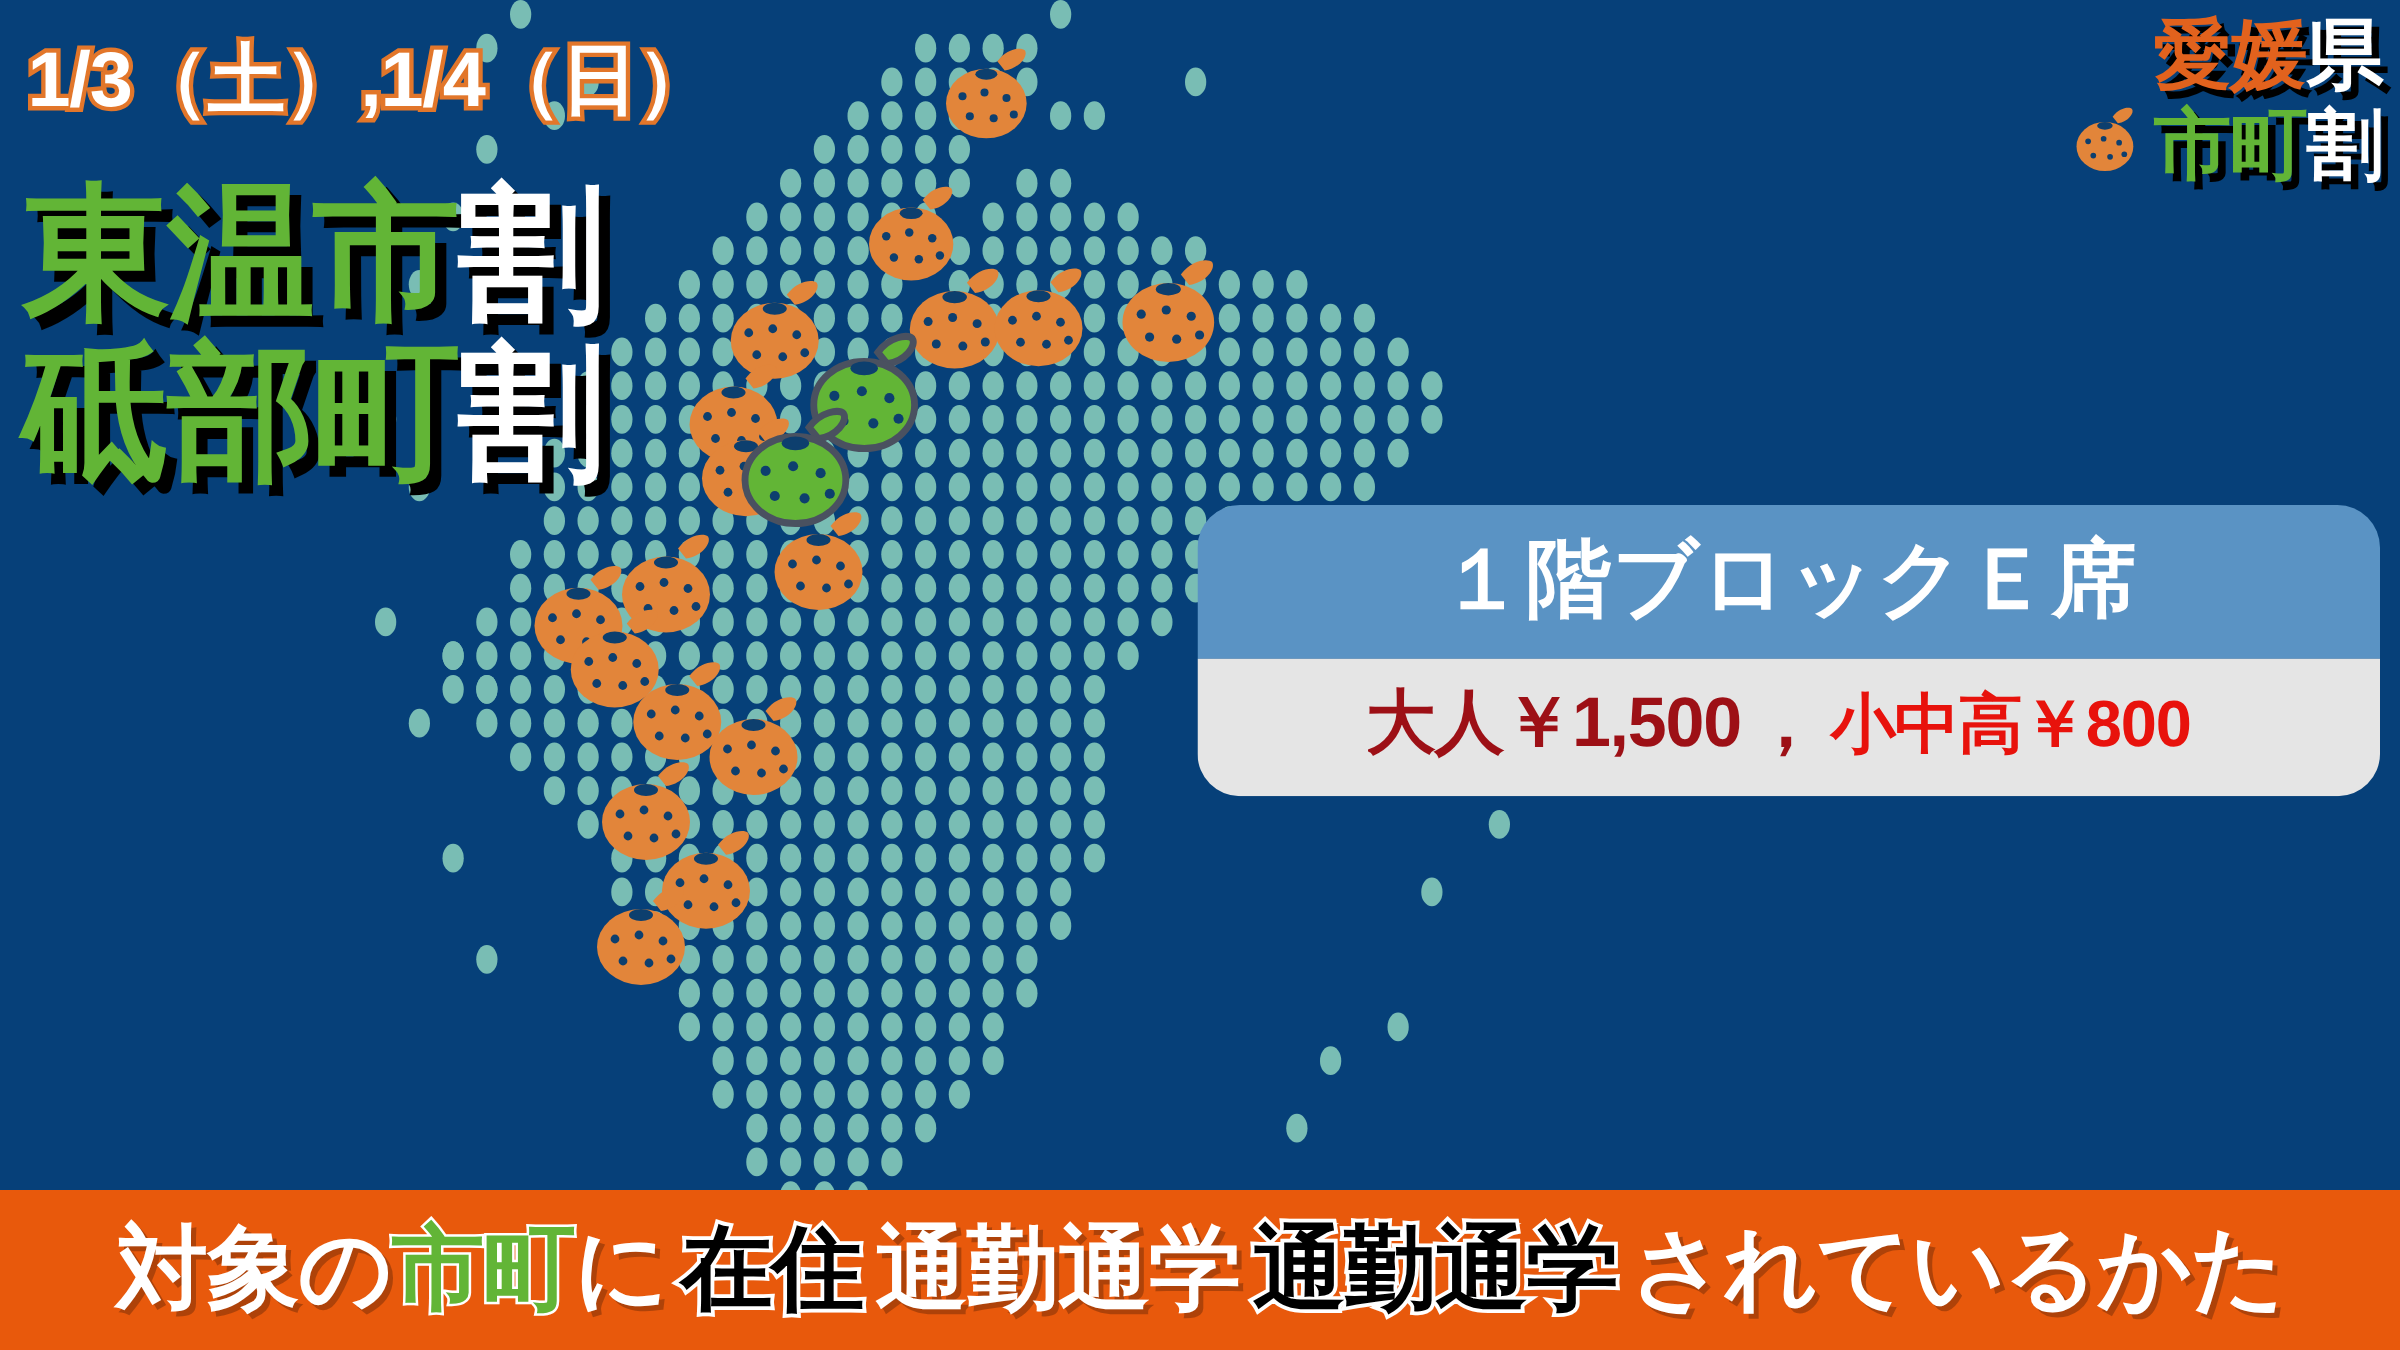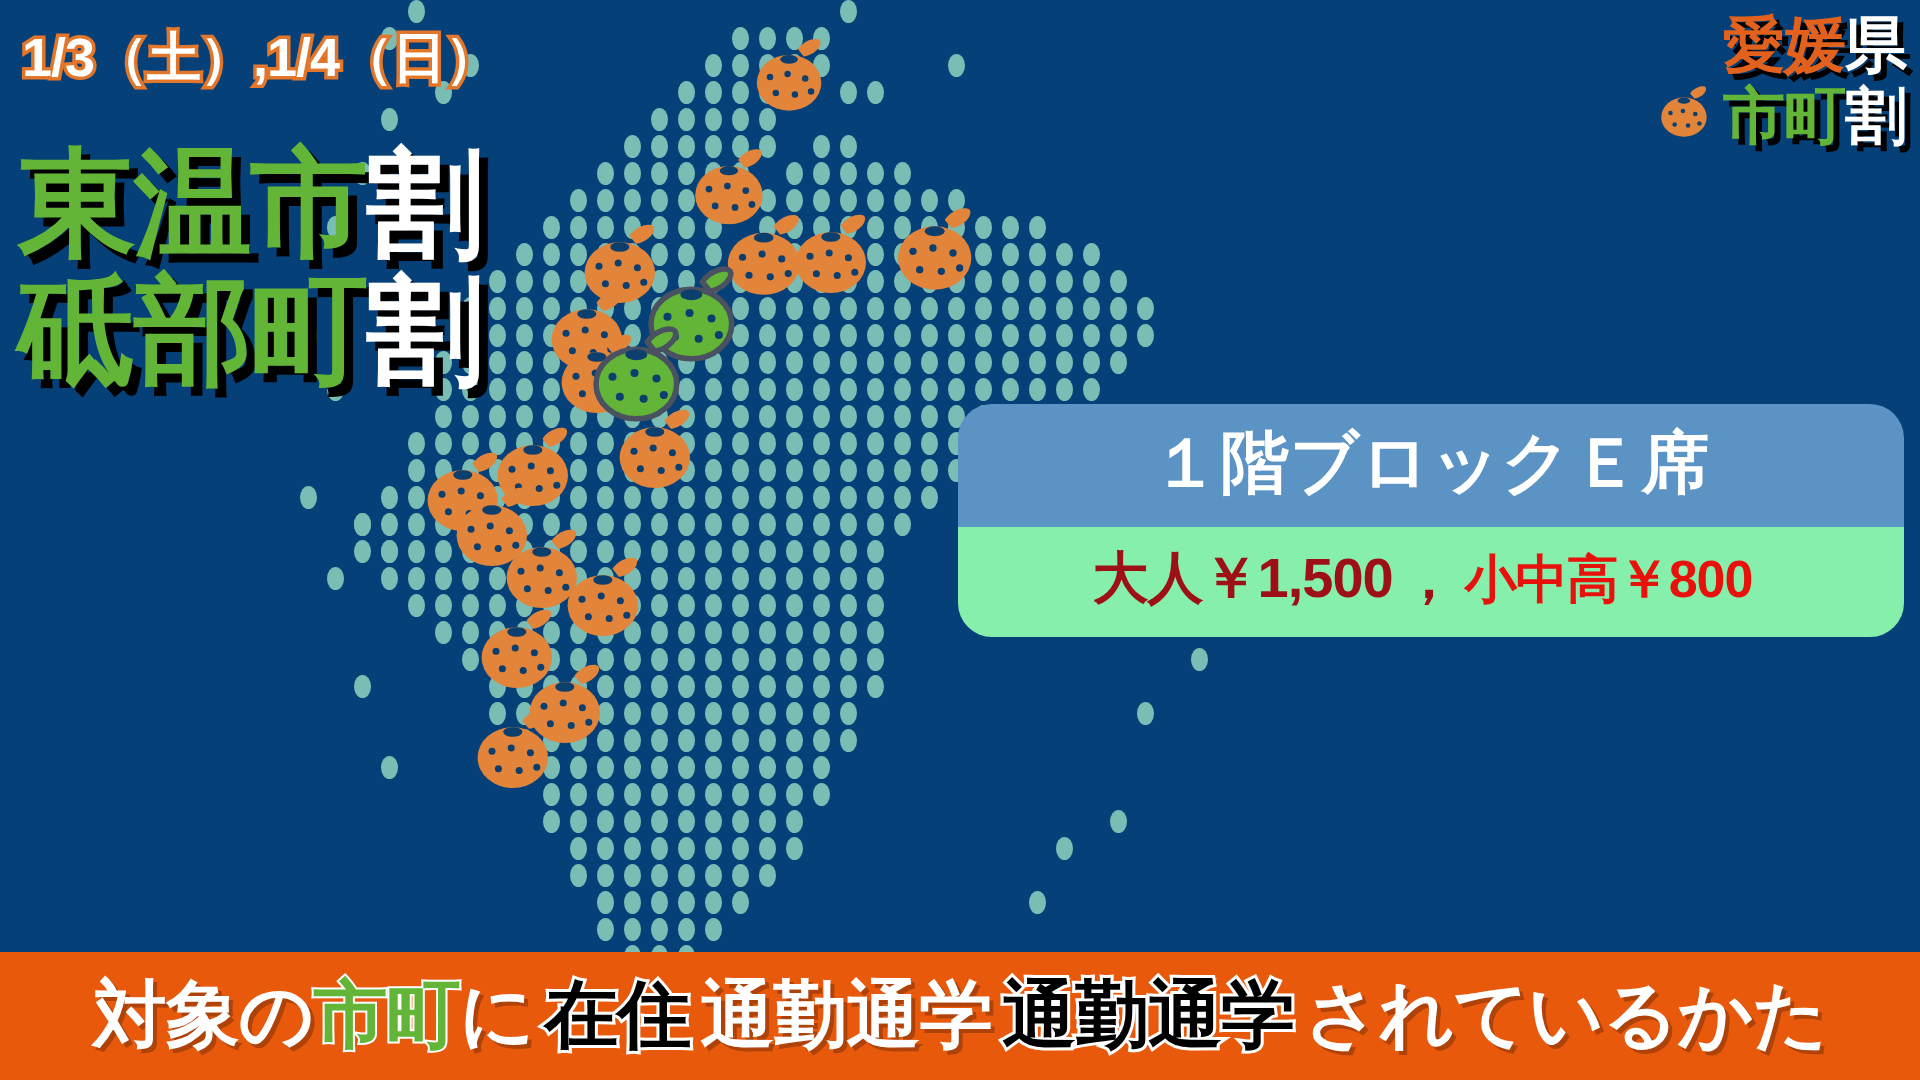--- a/index.html
+++ b/index.html
@@ -14,21 +14,21 @@
   #map-layer { position:absolute; left:300px; top:0px; width:1000px; height:960px; }
   .mdot { position:absolute; width:17px; height:23px; border-radius:50%; background:#79bdb4; }
 
   
   .fruit { position:absolute; }
   .fruit svg { display:block; }
 
   
   #date-line {
     position:absolute; left:22px; top:22px;
-    font-size:54px; font-weight:bold; color:#ffffff;
+    font-size:62px; font-weight:bold; color:#ffffff;
     letter-spacing:-1px; white-space:nowrap;
     -webkit-text-stroke:7px #e2762a;
     paint-order:stroke fill;
     text-shadow:0 0 0 #e2762a;
   }
 
   
   #title-block { position:absolute; left:18px; top:140px; }
   .title-row {
     font-size:118px; font-weight:bold; line-height:1.08;
@@ -50,21 +50,21 @@
   
   .price-box { position:absolute; left:958px; width:946px; border-radius:34px; overflow:hidden; }
   #price-box-1 { top:404px; }
   #price-box-2 { top:658px; }
   .pb-head {
     background:#5a93c4; color:#ffffff;
     font-size:68px; font-weight:bold; letter-spacing:1px;
     text-align:center; padding:14px 0 18px 0; white-space:nowrap;
   }
   .pb-body {
-    background:#86efac;
+    background:#e5e5e5;
     text-align:center; padding:14px 17px 20px 0; white-space:nowrap;
   }
   .p-adult { color:#9d1016; font-size:56px; font-weight:bold; letter-spacing:-1px; }
   .p-comma { color:#9d1016; font-size:56px; font-weight:bold; padding:0 8px; }
   .p-child { color:#e8120c; font-size:52px; font-weight:bold; letter-spacing:-1px; }
 
   
   #bottom-banner {
     position:absolute; left:0; top:952px; width:1920px; height:128px;
     background:#e8590c; display:flex; align-items:center; justify-content:center;

